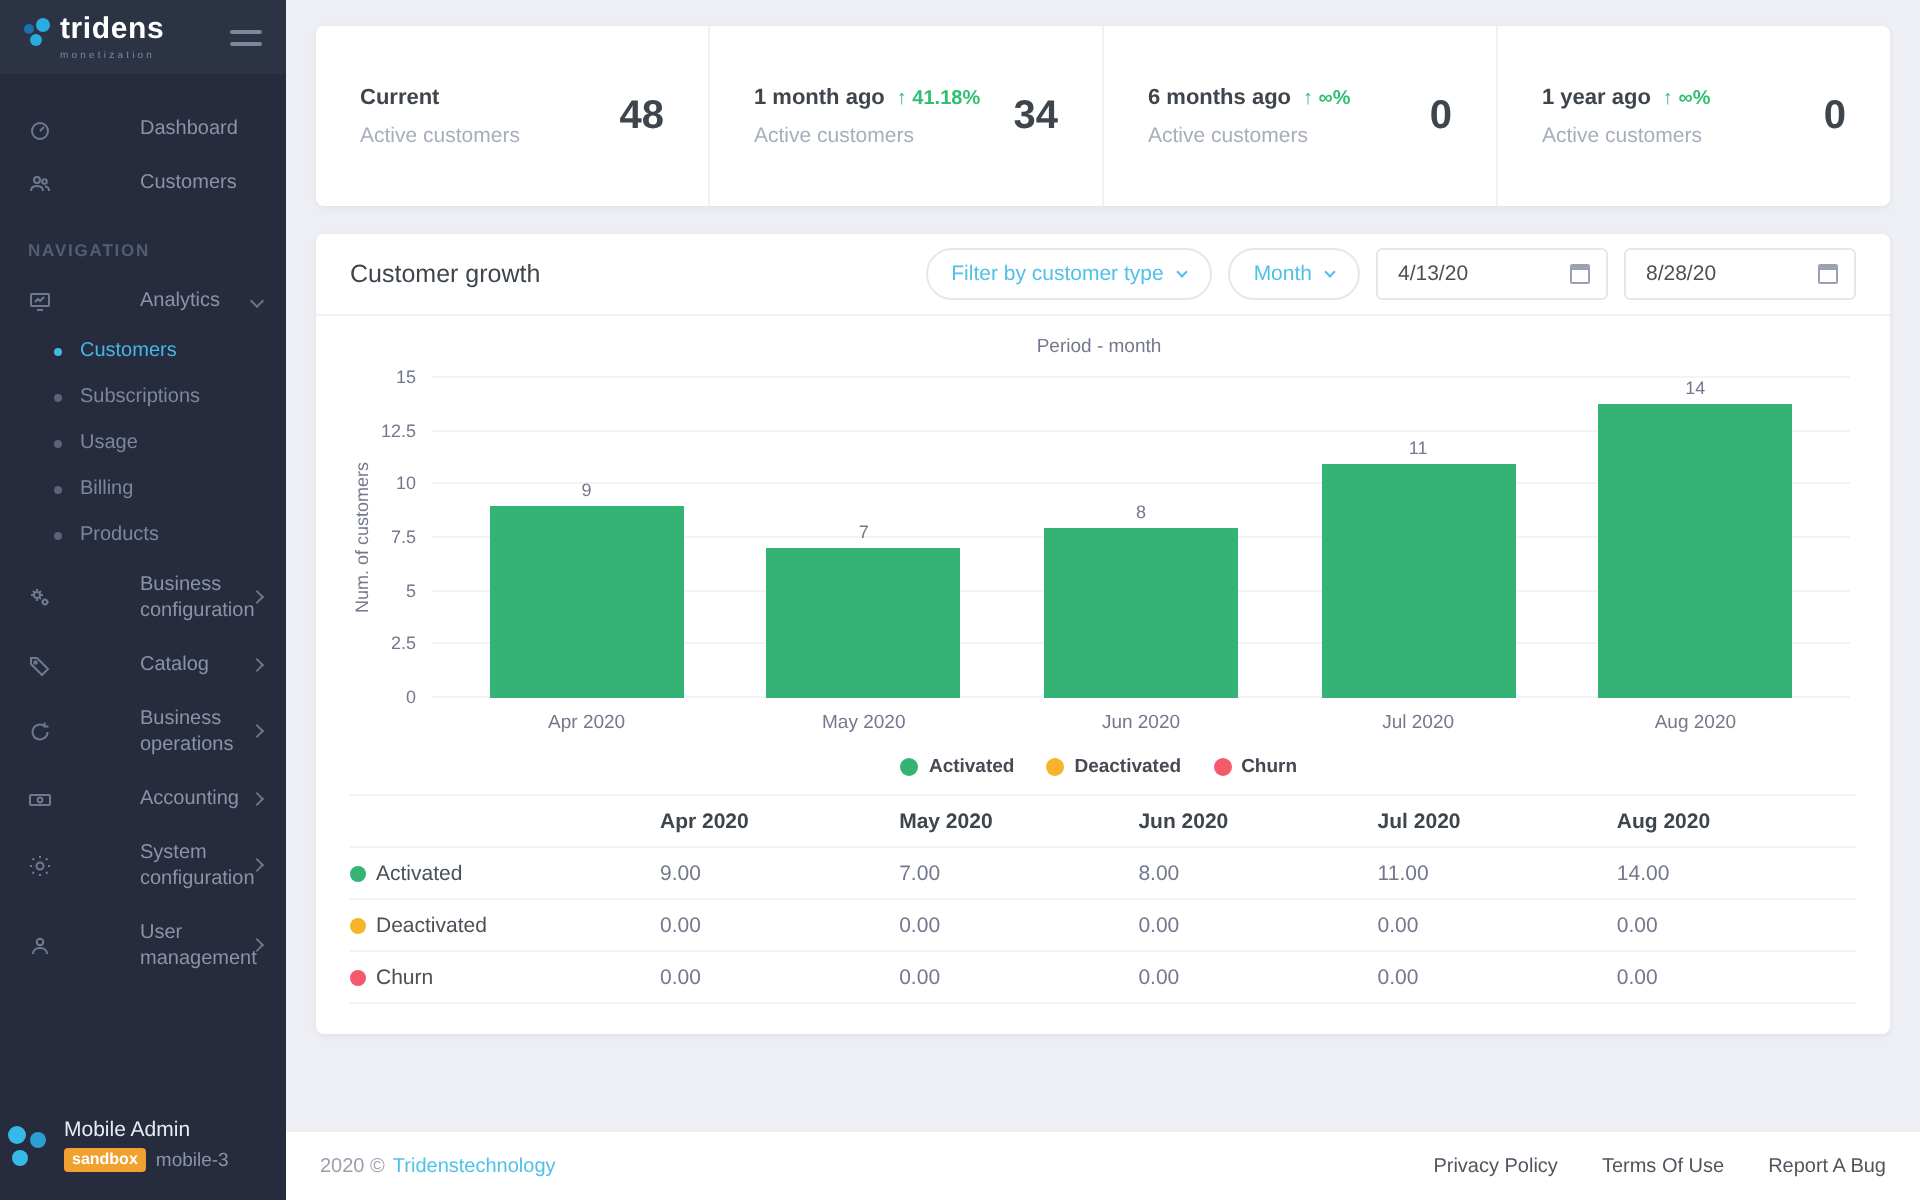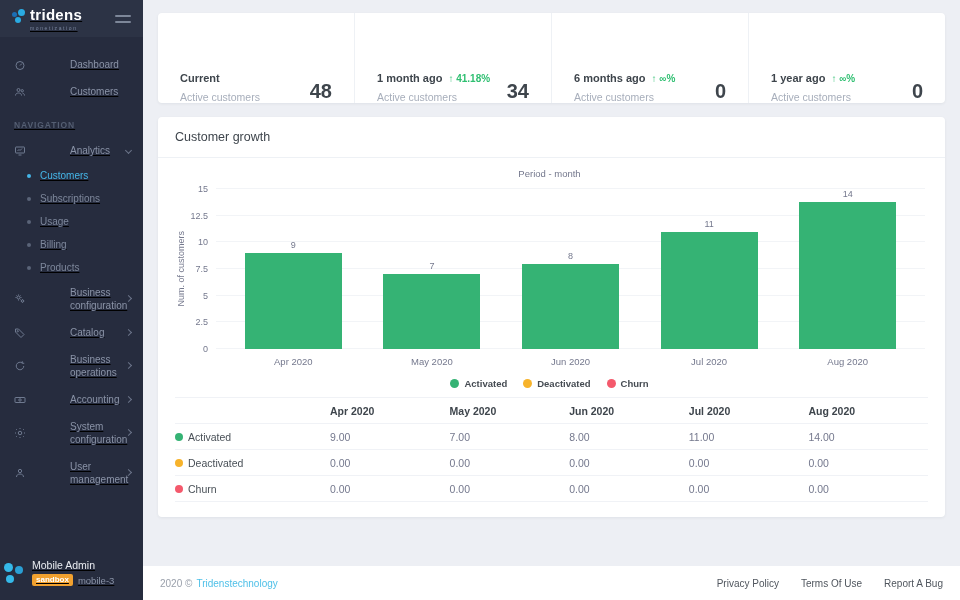--- a/index.html
+++ b/index.html
@@ -1,21 +1,21 @@
 <!DOCTYPE html>
 <html><head>
 <meta charset="utf-8">
 <style>
   * { box-sizing: border-box; margin: 0; padding: 0; }
   html,body { width:960px; height:600px; overflow:hidden; }
   body { font-family:"Liberation Sans","DejaVu Sans",sans-serif; background:#edeff4; }
   .app { display:flex; width:960px; height:600px; }
 
   
-  .sidebar { width:143px; min-width:143px; background:#262c3e; display:flex; flex-direction:column;text-decoration:underline; }
+  .sidebar { width:143px; min-width:143px; background:#262c3e; display:flex; flex-direction:column; }
   .logo-bar { height:37px; min-height:37px; background:#2c3345; display:flex; align-items:center; justify-content:space-between; padding:0 12px; }
   .brand { display:flex; align-items:flex-start; gap:5px; cursor:pointer; }
   .brand-dots { position:relative; width:13px; height:16px; margin-top:1px; }
   .bd { position:absolute; border-radius:50%; }
   .bd1 { width:7px; height:7px; background:#2aabe2; right:0; top:1px; }
   .bd2 { width:5px; height:5px; background:#1b6fb5; left:0; top:4px; }
   .bd3 { width:6px; height:6px; background:#2aabe2; left:3px; bottom:1px; }
   .brand-name { color:#fff; font-weight:bold; font-size:15px; line-height:1; letter-spacing:.3px; }
   .brand-sub { color:#7b87a0; font-size:5px; letter-spacing:1.6px; margin-top:3px; }
   .hamburger { display:flex; flex-direction:column; gap:4px; cursor:pointer; padding:3px 0; }
@@ -42,21 +42,21 @@
   .ud2 { width:8px; height:8px; right:1px; top:4px; background:#2a9fd4; }
   .ud3 { width:8px; height:8px; left:2px; bottom:1px; }
   .user-name { color:#e8ebf0; font-size:10.5px; }
   .badge-row { display:flex; align-items:center; gap:5px; margin-top:3px; }
   .badge { background:#f1a12f; color:#fff; font-size:8px; font-weight:bold; padding:1px 4px 2px; border-radius:2px; }
   .env { color:#8a93a7; font-size:9.5px; }
 
   
   .main { flex:1; display:flex; flex-direction:column; padding:13px 15px 0; overflow:hidden; }
   .cards { background:#fff; border-radius:4px; box-shadow:0 1px 3px rgba(40,50,70,.07); display:flex; height:90px; min-height:90px; margin-bottom:14px; }
-  .card { flex:1; display:flex; align-items:flex-end; justify-content:space-between; padding:0 22px; border-right:1px solid #eef1f5; }
+  .card { flex:1; display:flex; align-items:center; justify-content:space-between; padding:0 22px; border-right:1px solid #eef1f5; }
   .card:last-child { border-right:none; }
   .c-title { font-size:11px; font-weight:bold; color:#3e454c; display:flex; gap:6px; align-items:baseline; }
   .c-change { color:#2fbf71; font-size:10px; font-weight:bold; }
   .c-sub { font-size:10.5px; color:#a7aebb; margin-top:7px; }
   .c-value { font-size:20px; font-weight:bold; color:#3e454c; }
 
   .panel { background:#fff; border-radius:4px; box-shadow:0 1px 3px rgba(40,50,70,.07); height:400px; min-height:400px; display:flex; flex-direction:column; }
   .p-head { height:41px; min-height:41px; border-bottom:1px solid #eef1f5; display:flex; align-items:center; justify-content:space-between; padding:0 17px; }
   .p-title { font-size:12.5px; font-weight:normal; color:#3e454c; }
   .controls { display:flex; align-items:center; gap:8px; }
@@ -285,20 +285,42 @@
             </div>
           <div class="c-sub">Active customers</div>
         </div>
         <div class="c-value">0</div>
       </div>
     </div>
 
     <div class="panel">
       <div class="p-head">
         <div class="p-title">Customer growth</div>
+        <div class="controls">
+          <div class="pill">
+            <span>Filter by customer type</span>
+            <span class="chev down"></span>
+          </div>
+          <div class="pill">
+            <span>Month</span>
+            <span class="chev down"></span>
+          </div>
+          <div class="date-field">
+            <input value="4/13/20" style="">
+            <span class="cal-btn">
+                <span class="cal"></span>
+              </span>
+          </div>
+          <div class="date-field">
+            <input value="8/28/20" style="">
+            <span class="cal-btn">
+                <span class="cal"></span>
+              </span>
+          </div>
+        </div>
       </div>
 
       <div class="chart">
         <div class="chart-title">Period - month</div>
         <div class="chart-body">
           <div class="ylabel">
               <span>Num. of customers</span>
             </div>
           <div class="yaxis">
               <div class="ytick" style="bottom: 0%;">0</div>

